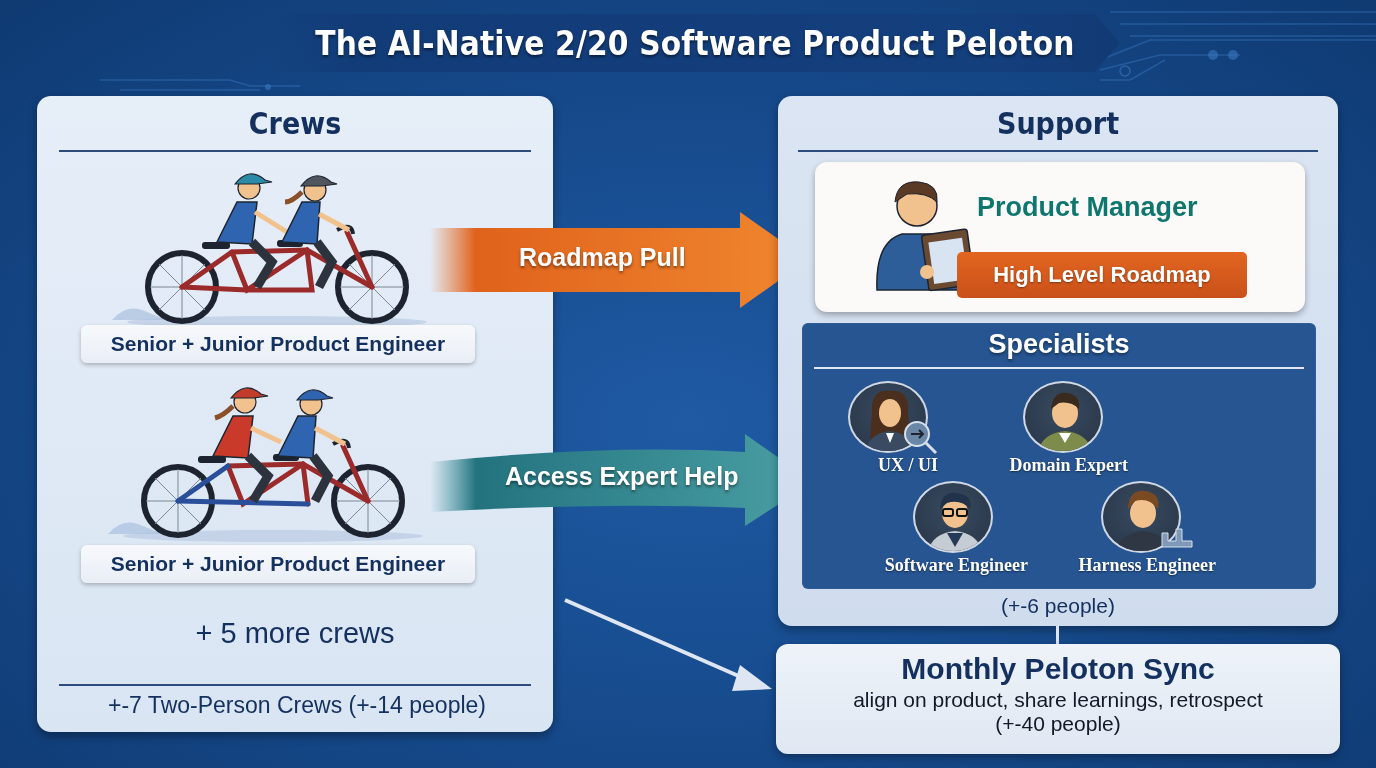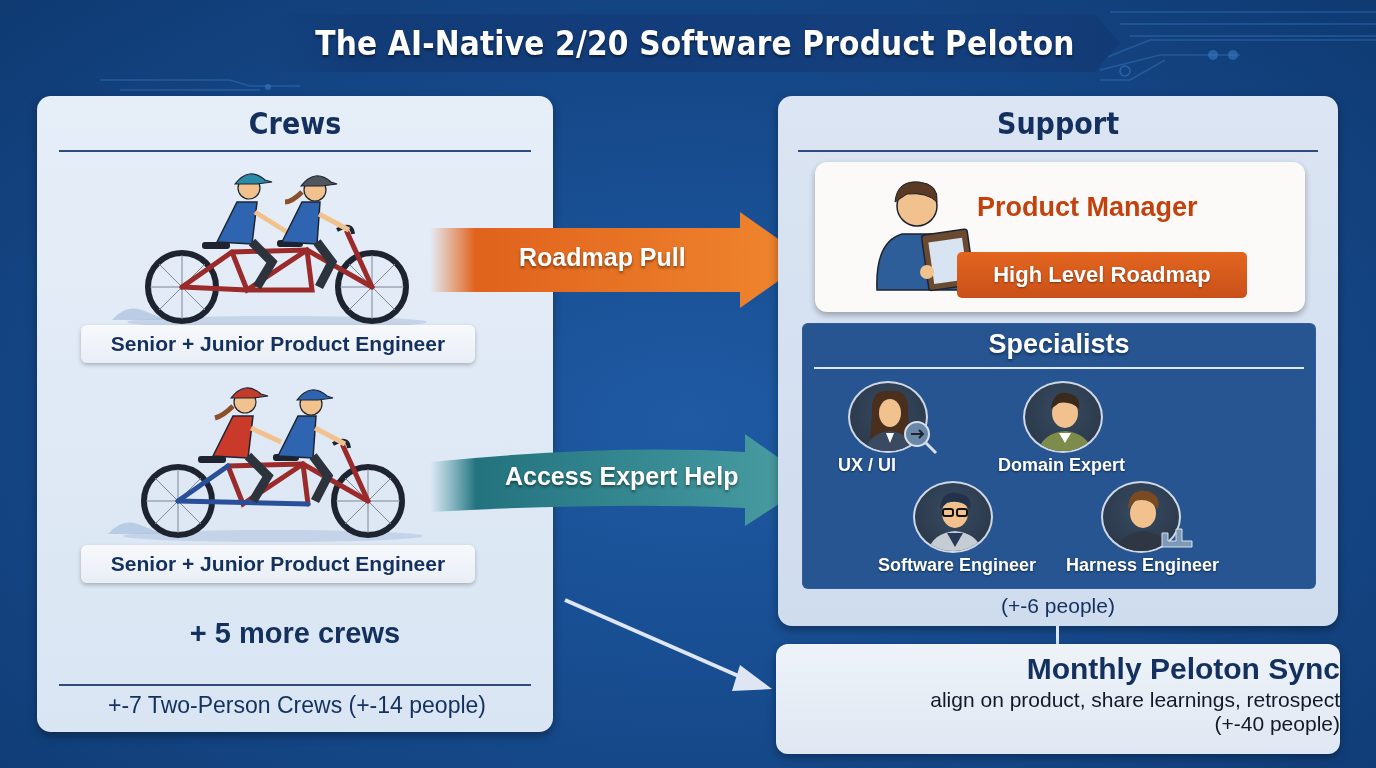--- a/index.html
+++ b/index.html
@@ -44,81 +44,81 @@
   
   .crew-illus { position: absolute; }
   .crew-label {
     position: absolute; background: linear-gradient(180deg,#f7f9fc,#e9eef6);
     border-radius: 6px; box-shadow: 0 2px 4px rgba(0,0,0,0.25);
     display: flex; align-items: center; justify-content: center;
     color: #14305e; font-weight: bold; font-size: 21px;
   }
   .more-crews {
     position: absolute; left: 0; right: 0; top: 521px; text-align: center;
-    color: #14305e; font-weight: bold; font-size: 29px;
+    color: #14305e; font-weight: normal; font-size: 29px;
   }
   .crews-footer {
     position: absolute; left: 4px; right: 0; top: 596px; text-align: center;
     color: #14305e; font-size: 23px;
   }
   .crews-footer .strong { font-weight: normal; }
 
   
   .arrow { position: absolute; }
   .arrow-label {
     position: absolute; color: #fff; font-weight: bold; font-size: 25px;
     text-shadow: 0 2px 3px rgba(0,0,0,0.45); white-space: nowrap;
   }
 
   
   .pm-card {
     position: absolute; left: 37px; top: 66px; width: 490px; height: 150px;
     background: #fbfaf8; border-radius: 12px; box-shadow: 0 3px 6px rgba(0,0,0,0.3);
   }
   .pm-title {
-    position: absolute; left: 162px; top: 30px; color: #c2410c; font-weight: bold; font-size: 27px;
+    position: absolute; left: 162px; top: 30px; color: #0f766e; font-weight: bold; font-size: 27px;
   }
   .pm-badge {
     position: absolute; left: 142px; top: 90px; width: 290px; height: 46px;
     background: linear-gradient(180deg,#e2651f,#c9501a); border-radius: 5px;
     color: #fff; font-weight: bold; font-size: 22px;
     display: flex; align-items: center; justify-content: center;
     text-shadow: 0 1px 2px rgba(0,0,0,0.4);
   }
 
   
   .specialists-box {
     position: absolute; left: 24px; top: 227px; width: 514px; height: 266px;
     background: #265592; border-radius: 6px; box-shadow: inset 0 0 0 1px rgba(255,255,255,0.05);
   }
   .spec-heading {
     position: absolute; left: 0; right: 0; top: 6px; text-align: center;
     color: #fff; font-weight: bold; font-size: 27px; text-shadow: 0 2px 3px rgba(0,0,0,0.4);
   }
   .spec-divider { position: absolute; left: 12px; right: 12px; top: 44px; height: 2px; background: #dfe7f3; }
-  .spec { position: absolute; text-align: left; }
+  .spec { position: absolute; text-align: right; font-family: Liberation Serif, serif; }
   .spec .avatar {
     width: 80px; height: 72px; border-radius: 50%; margin: 0 auto;
     background: radial-gradient(circle at 50% 40%, #3a4b60, #263446);
     border: 2px solid #cfd8e4; position: relative; overflow: hidden;
   }
   .spec .name {
     color: #fff; font-weight: bold; font-size: 18px; white-space: nowrap; margin-top: 2px;
     text-shadow: 0 1px 2px rgba(0,0,0,0.5);
   }
   .support-count {
     position: absolute; left: 0; right: 0; top: 498px; text-align: center;
     color: #14305e; font-size: 21px;
   }
 
   
   .sync-panel {
     position: absolute; left: 776px; top: 644px; width: 564px; height: 110px;
     background: linear-gradient(180deg,#eef3f9,#dfe7f2); border-radius: 12px;
-    box-shadow: 0 3px 8px rgba(0,0,0,0.35); text-align: right;
+    box-shadow: 0 3px 8px rgba(0,0,0,0.35); text-align: center;
   }
   .sync-title { color: #14305e; font-weight: bold; font-size: 30px; margin-top: 8px; }
   .sync-desc { color: #111a26; font-size: 21px; margin-top: 2px; }
   .sync-count { color: #111a26; font-size: 21px; margin-top: 0px; }
   .connector { position: absolute; left: 1056px; top: 626px; width: 3px; height: 18px; background: #dbe5f3; }
 </style>
 </head>
 <body>
 
 <svg class="bg-lines" width="1376" height="768" viewBox="0 0 1376 768">

